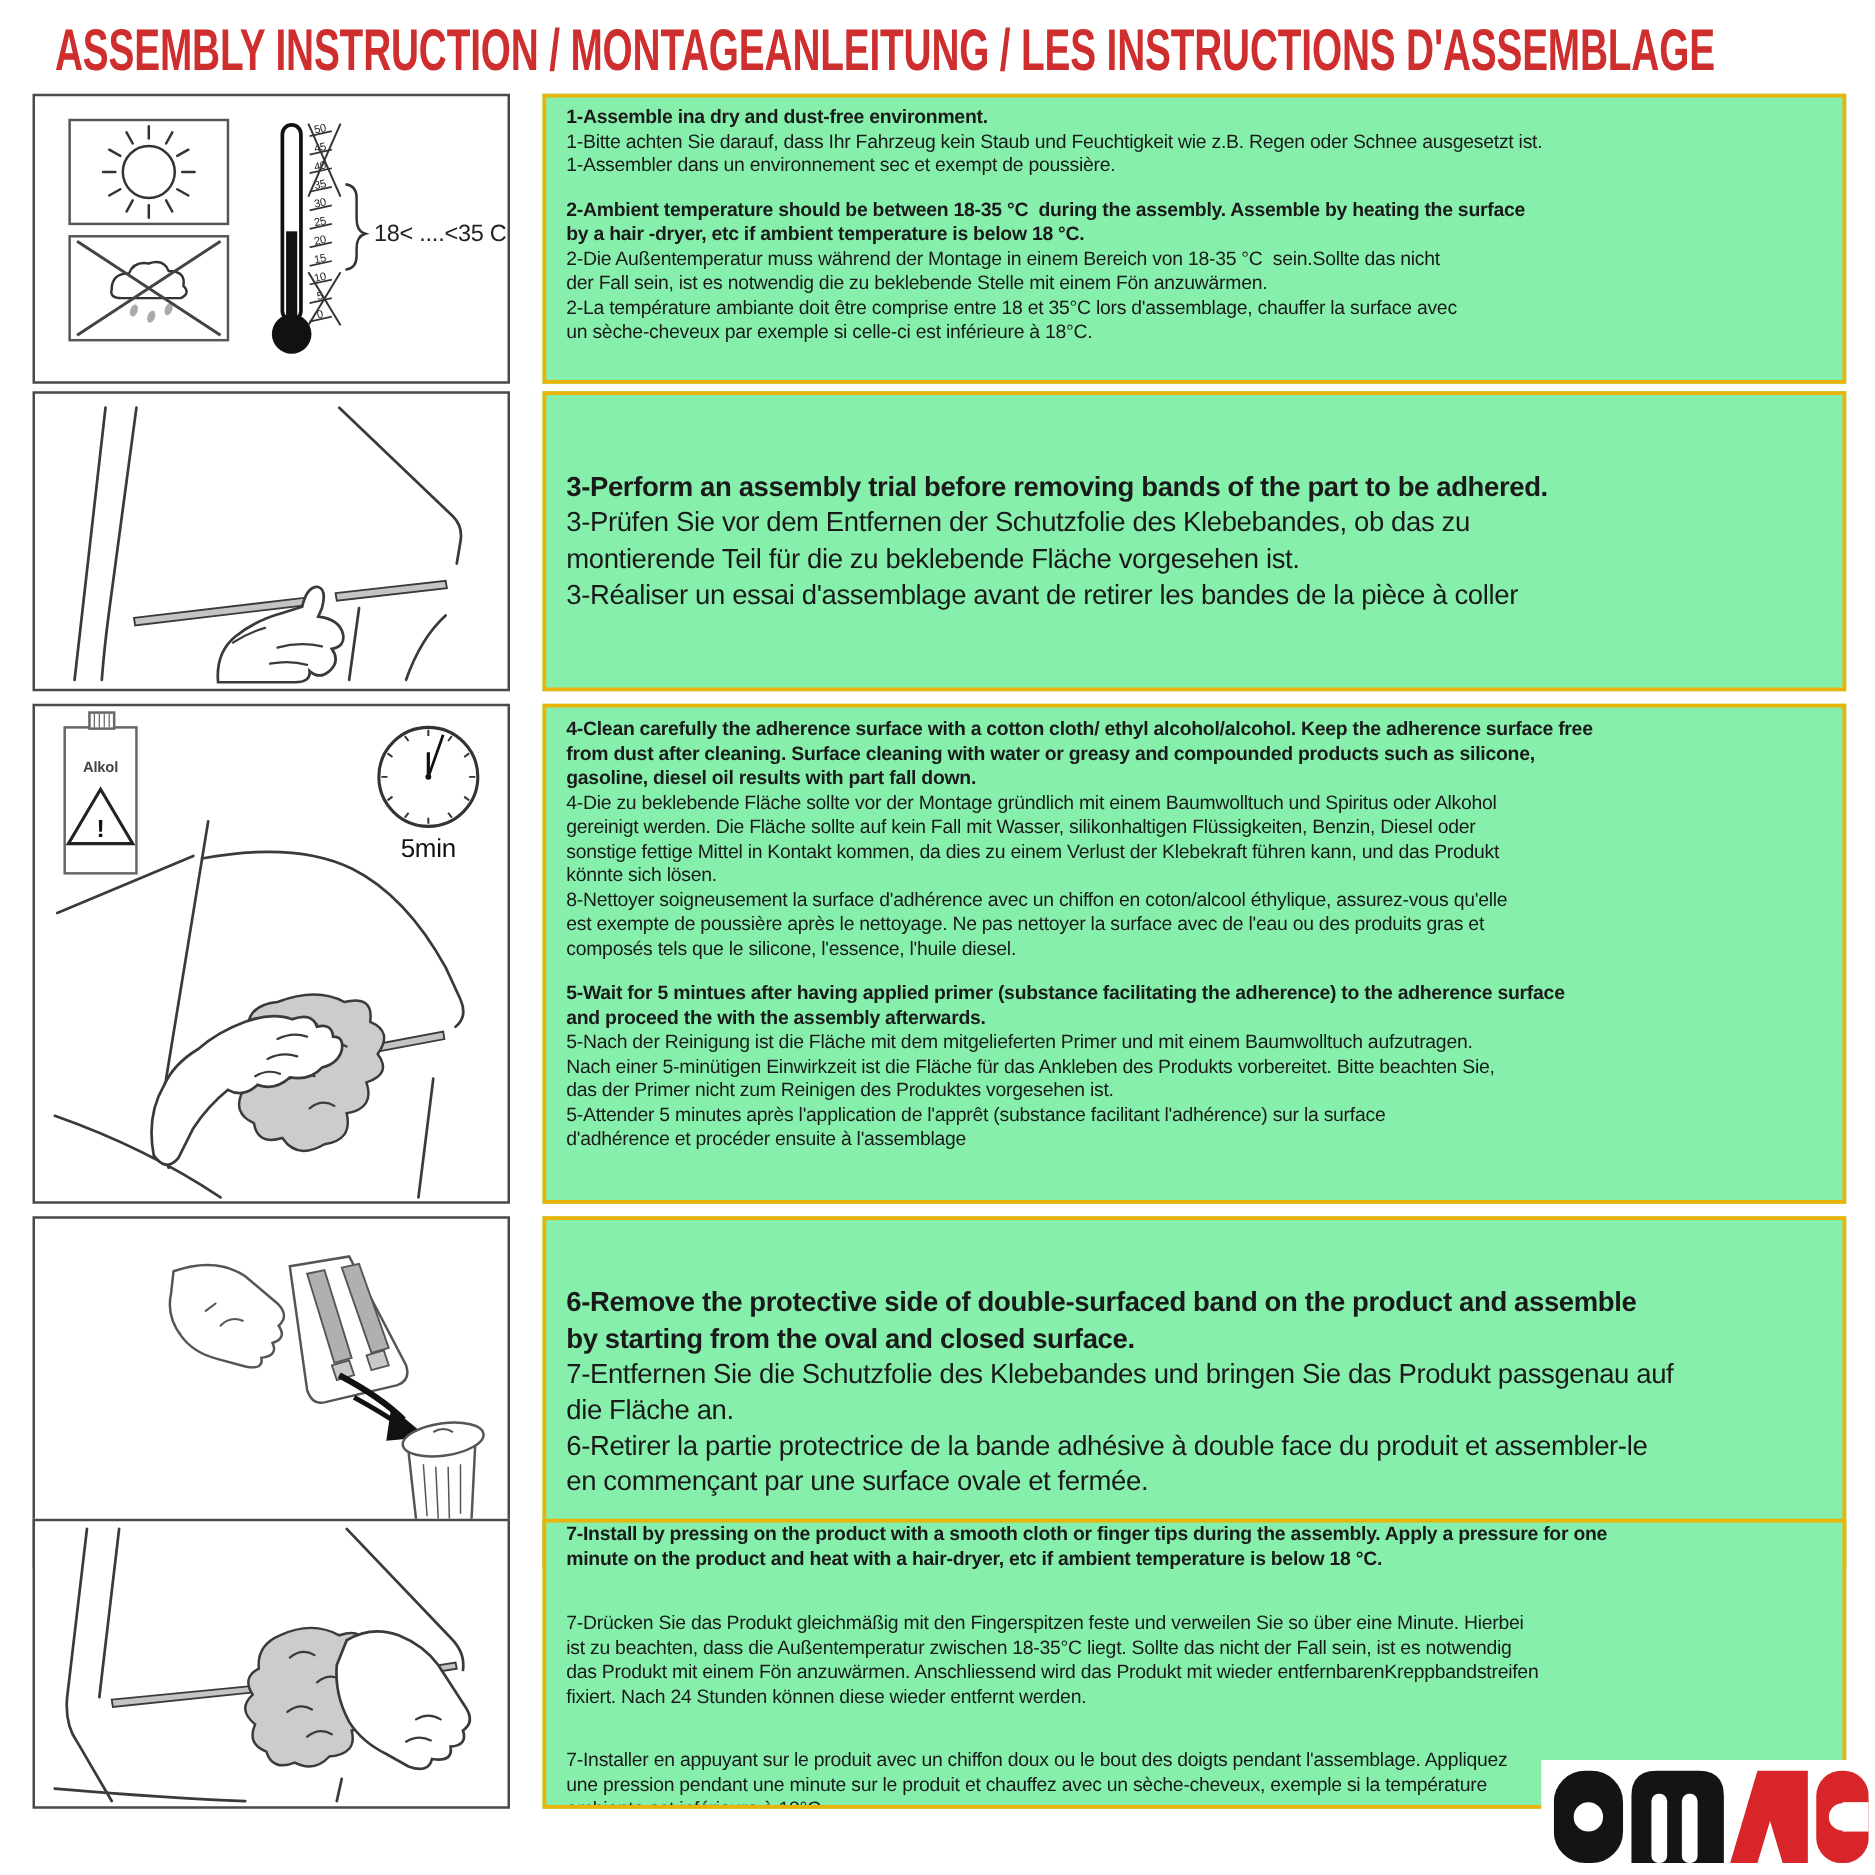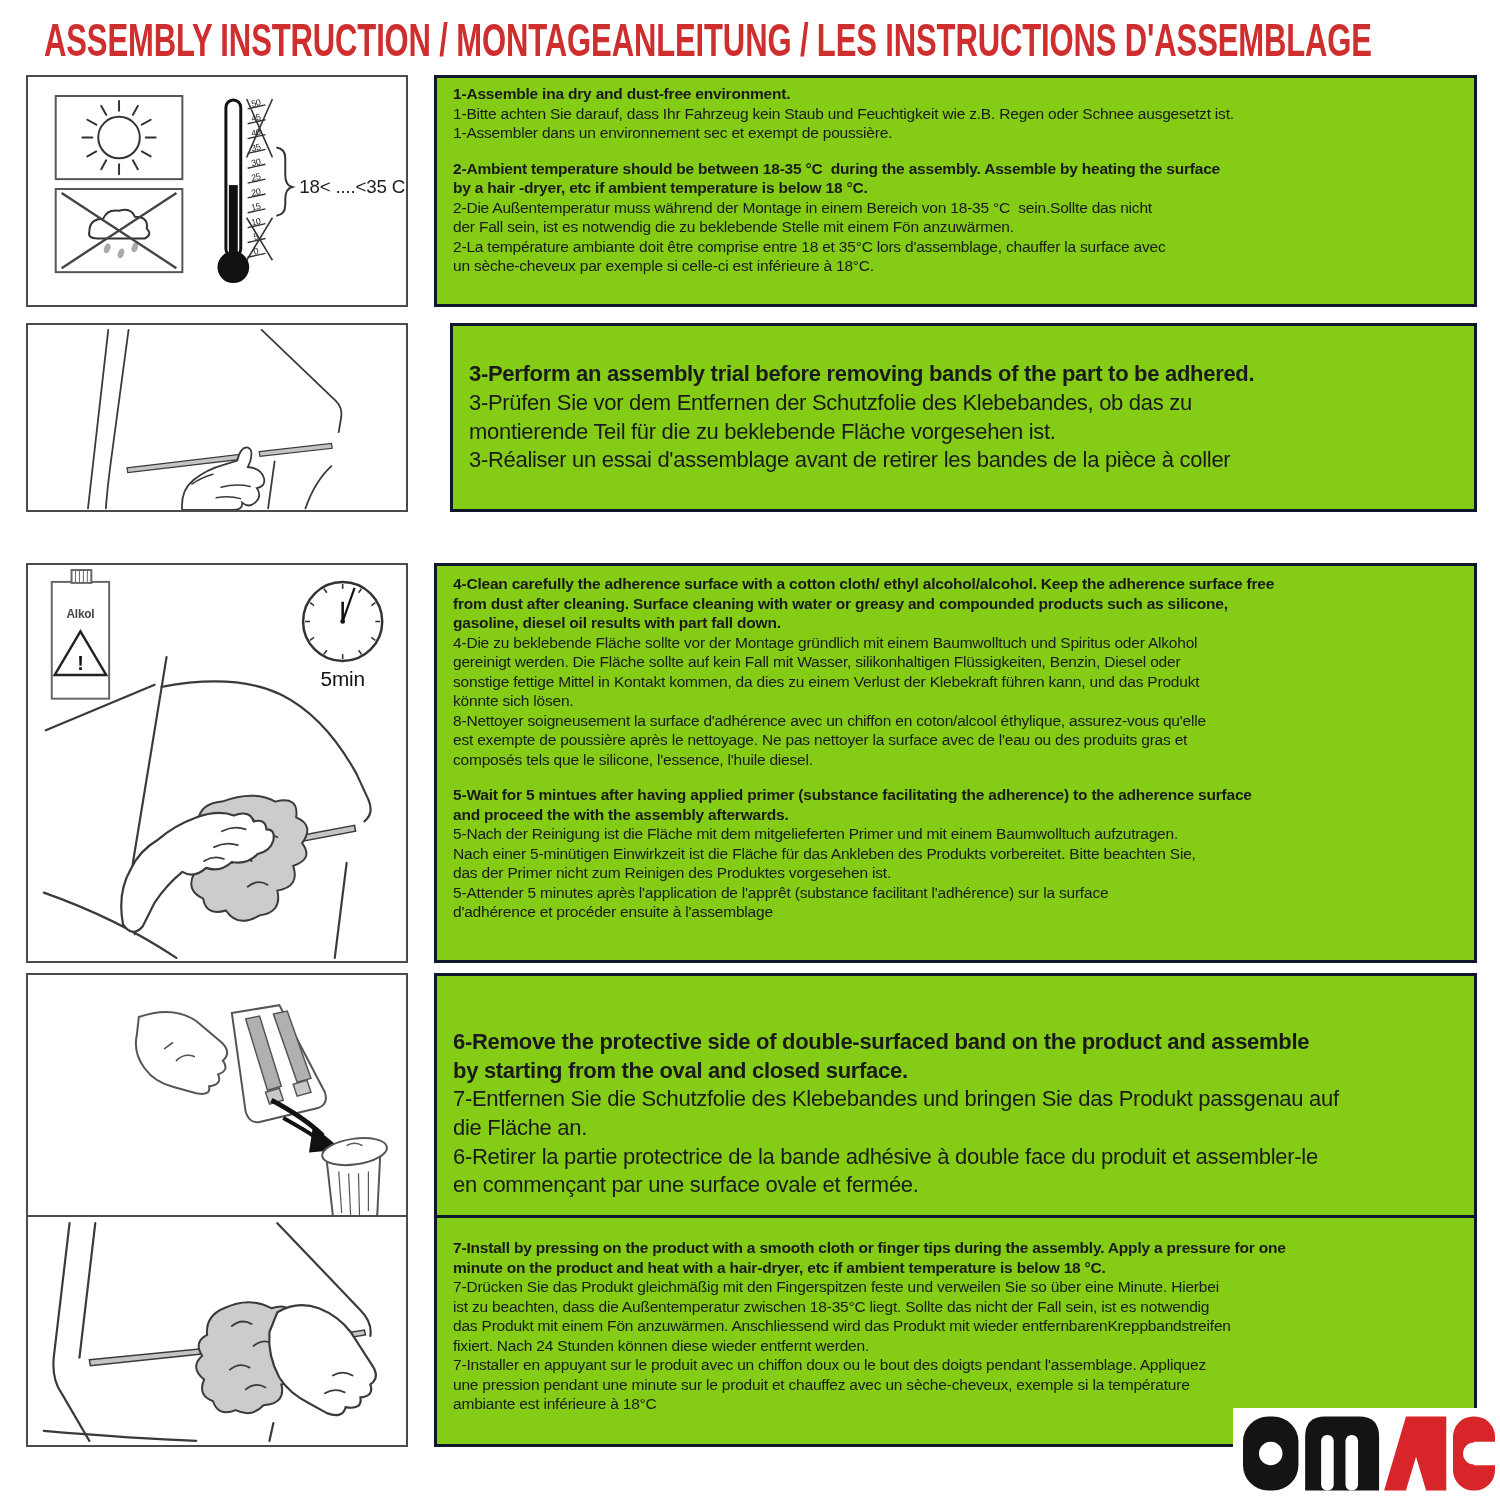--- a/index.html
+++ b/index.html
@@ -4,32 +4,32 @@
 <style>
   html,body{margin:0;padding:0;background:#ffffff;}
   body{width:1500px;height:1500px;position:relative;overflow:hidden;
        font-family:"Liberation Sans","DejaVu Sans",sans-serif;color:#1a1a1a;
        letter-spacing:-0.2px;}
   .title{position:absolute;left:44px;top:12px;font-size:47px;font-weight:700;
          color:#cf2e2e;white-space:nowrap;transform:scaleX(0.66);
          transform-origin:0 0;}
   .row{position:absolute;left:26px;right:23px;display:flex;}
   .row-1{top:75px;height:232px;}
-  .row-2{top:323px;height:189px;gap:16px;}
+  .row-2{top:313px;height:240px;}
   .row-3{top:563px;height:400px;}
   .row-4{top:973px;height:282px;}
   .row-5{top:1215px;height:232px;}
   .ill{width:382px;flex:0 0 382px;border:2px solid #4a4a4a;background:#fff;
        margin-right:26px;box-sizing:border-box;overflow:hidden;}
   .ill svg{display:block;width:100%;height:100%;}
-  .txt{flex:1;border:3px solid #0f172a;background:#84cc16;box-sizing:border-box;
+  .txt{flex:1;border:3px solid #eab308;background:#86efac;box-sizing:border-box;
        overflow:hidden;display:flex;flex-direction:column;padding:6px 16px 0 16px;}
   .txt.center{justify-content:center;padding-top:0;}
   .row-3 .txt{padding-top:8px;}
-  .row-5 .txt{padding-top:20px;}
+  .row-5 .txt{padding-top:0;gap:32px;}
   .p{margin:0;white-space:pre;font-size:15.5px;line-height:1.26;}
   .t-lg .p{font-size:22px;line-height:1.3;letter-spacing:-0.3px;}
   .b{font-weight:700;}
   .gap{margin-top:16px;}
   .logo{position:absolute;left:1233px;top:1408px;width:267px;height:90px;
         background:#fff;z-index:5;display:flex;align-items:center;
         padding-left:10px;box-sizing:border-box;}
   .visually-hidden{position:absolute;width:1px;height:1px;overflow:hidden;
         clip:rect(0 0 0 0);white-space:nowrap;}
   text{font-family:"Liberation Sans","DejaVu Sans",sans-serif;}

